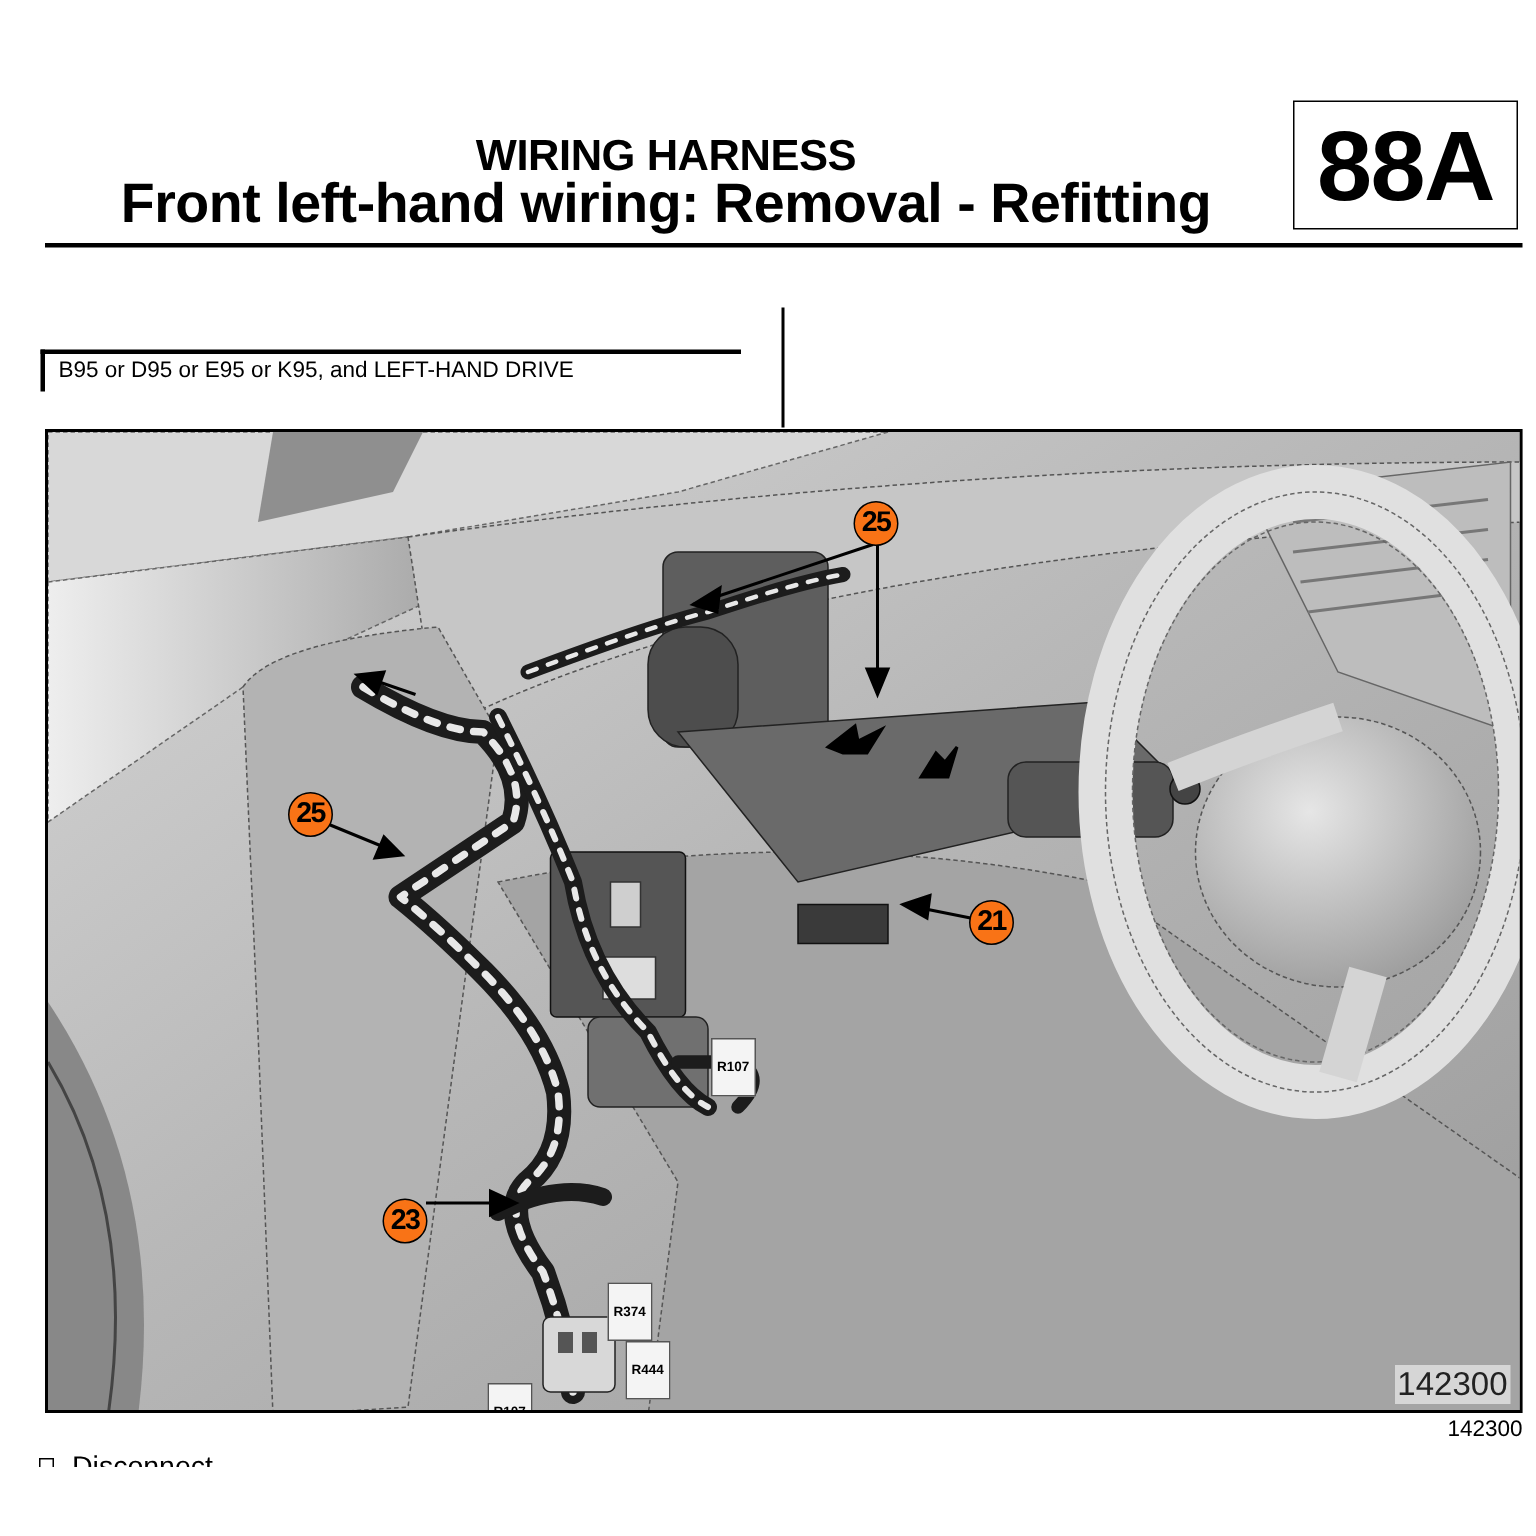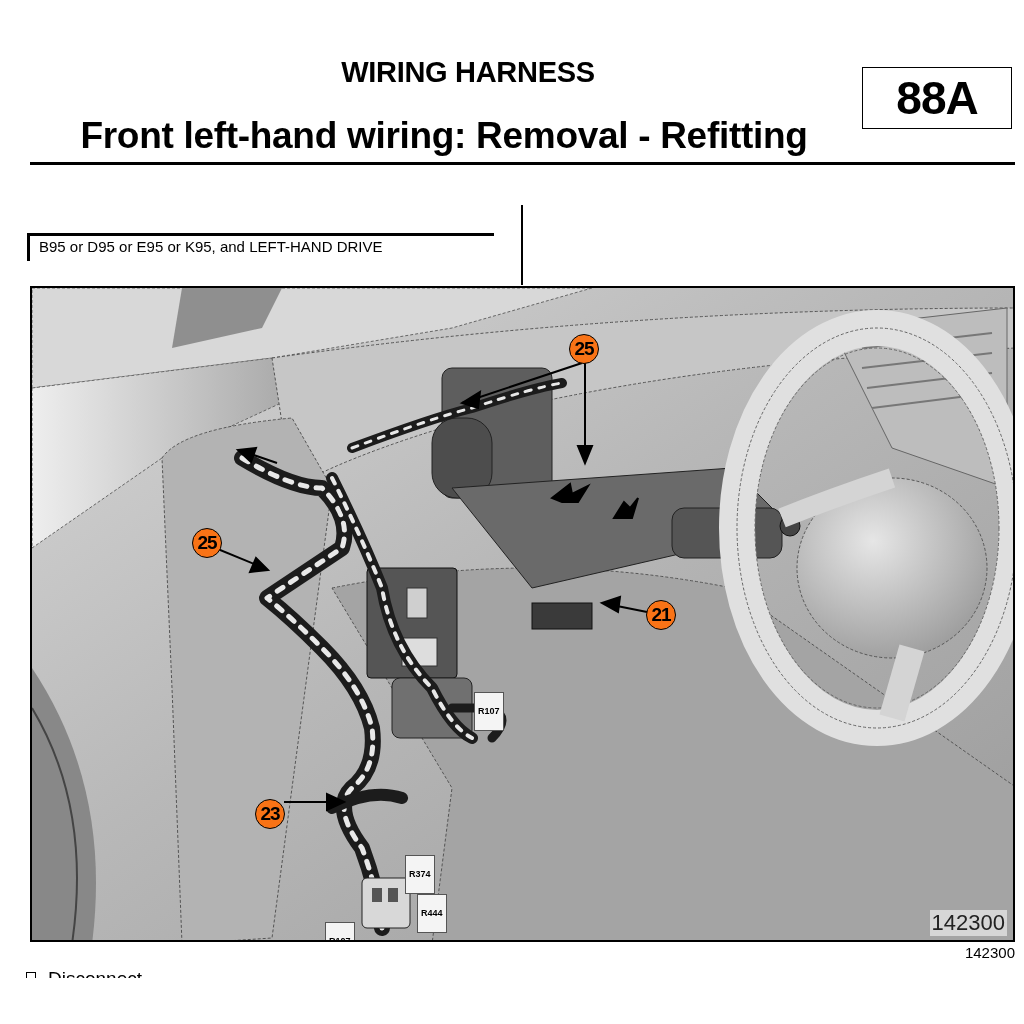--- a/index.html
+++ b/index.html
@@ -1,25 +1,25 @@
 <!DOCTYPE html>
 <html><head>
 <meta charset="utf-8">
 <style>
   html, body { margin: 0; padding: 0; background: #ffffff; }
   body { width: 1024px; height: 1024px; position: relative; overflow: hidden;
          font-family: "Liberation Sans", "DejaVu Sans", sans-serif; color: #000; }
   .hdr-title { position: absolute; left: 0; width: 888px; text-align: center;
                font-weight: bold; letter-spacing: -0.3px; }
-  .hdr-t1 { top: 56px; font-size: 29px; padding-left: 24px; }
+  .hdr-t1 { top: 88px; font-size: 29px; }
   .hdr-t2 { top: 115px; font-size: 37px; }
-  .hdr-code { position: absolute; left: 862px; top: 67px; width: 150px; height: 62px;
+  .hdr-code { position: absolute; left: 862px; top: 67px; width: 150px; height: 86px;
               border: 1.5px solid #000; box-sizing: border-box;
               display: flex; align-items: center; justify-content: center;
-              font-weight: bold; font-size: 46px; letter-spacing: -1px; }
+              font-weight: bold; font-size: 66px; letter-spacing: -1px; }
   .hdr-rule { position: absolute; left: 30px; top: 162px; width: 985px; height: 3px; background: #000; }
   .vrule { position: absolute; left: 521px; top: 205px; width: 1.5px; height: 80px; background: #000; }
   .cond { position: absolute; left: 27px; top: 233px; width: 467px; height: 28px;
           border-top: 3px solid #000; border-left: 3px solid #000; box-sizing: border-box; }
   .cond-text { position: absolute; left: 9px; top: 2px; font-size: 15px; white-space: nowrap; }
   .figure { position: absolute; left: 30px; top: 286px; width: 985px; height: 656px;
             border: 2px solid #000; box-sizing: border-box; overflow: hidden; background: #a9a9a9; }
   .figure svg { position: absolute; left: 0; top: 0; }
   .fig-id-in { position: absolute; right: 6px; bottom: 4px; font-size: 22px; color: #222;
                background: rgba(255,255,255,0.55); padding: 0 2px; }

